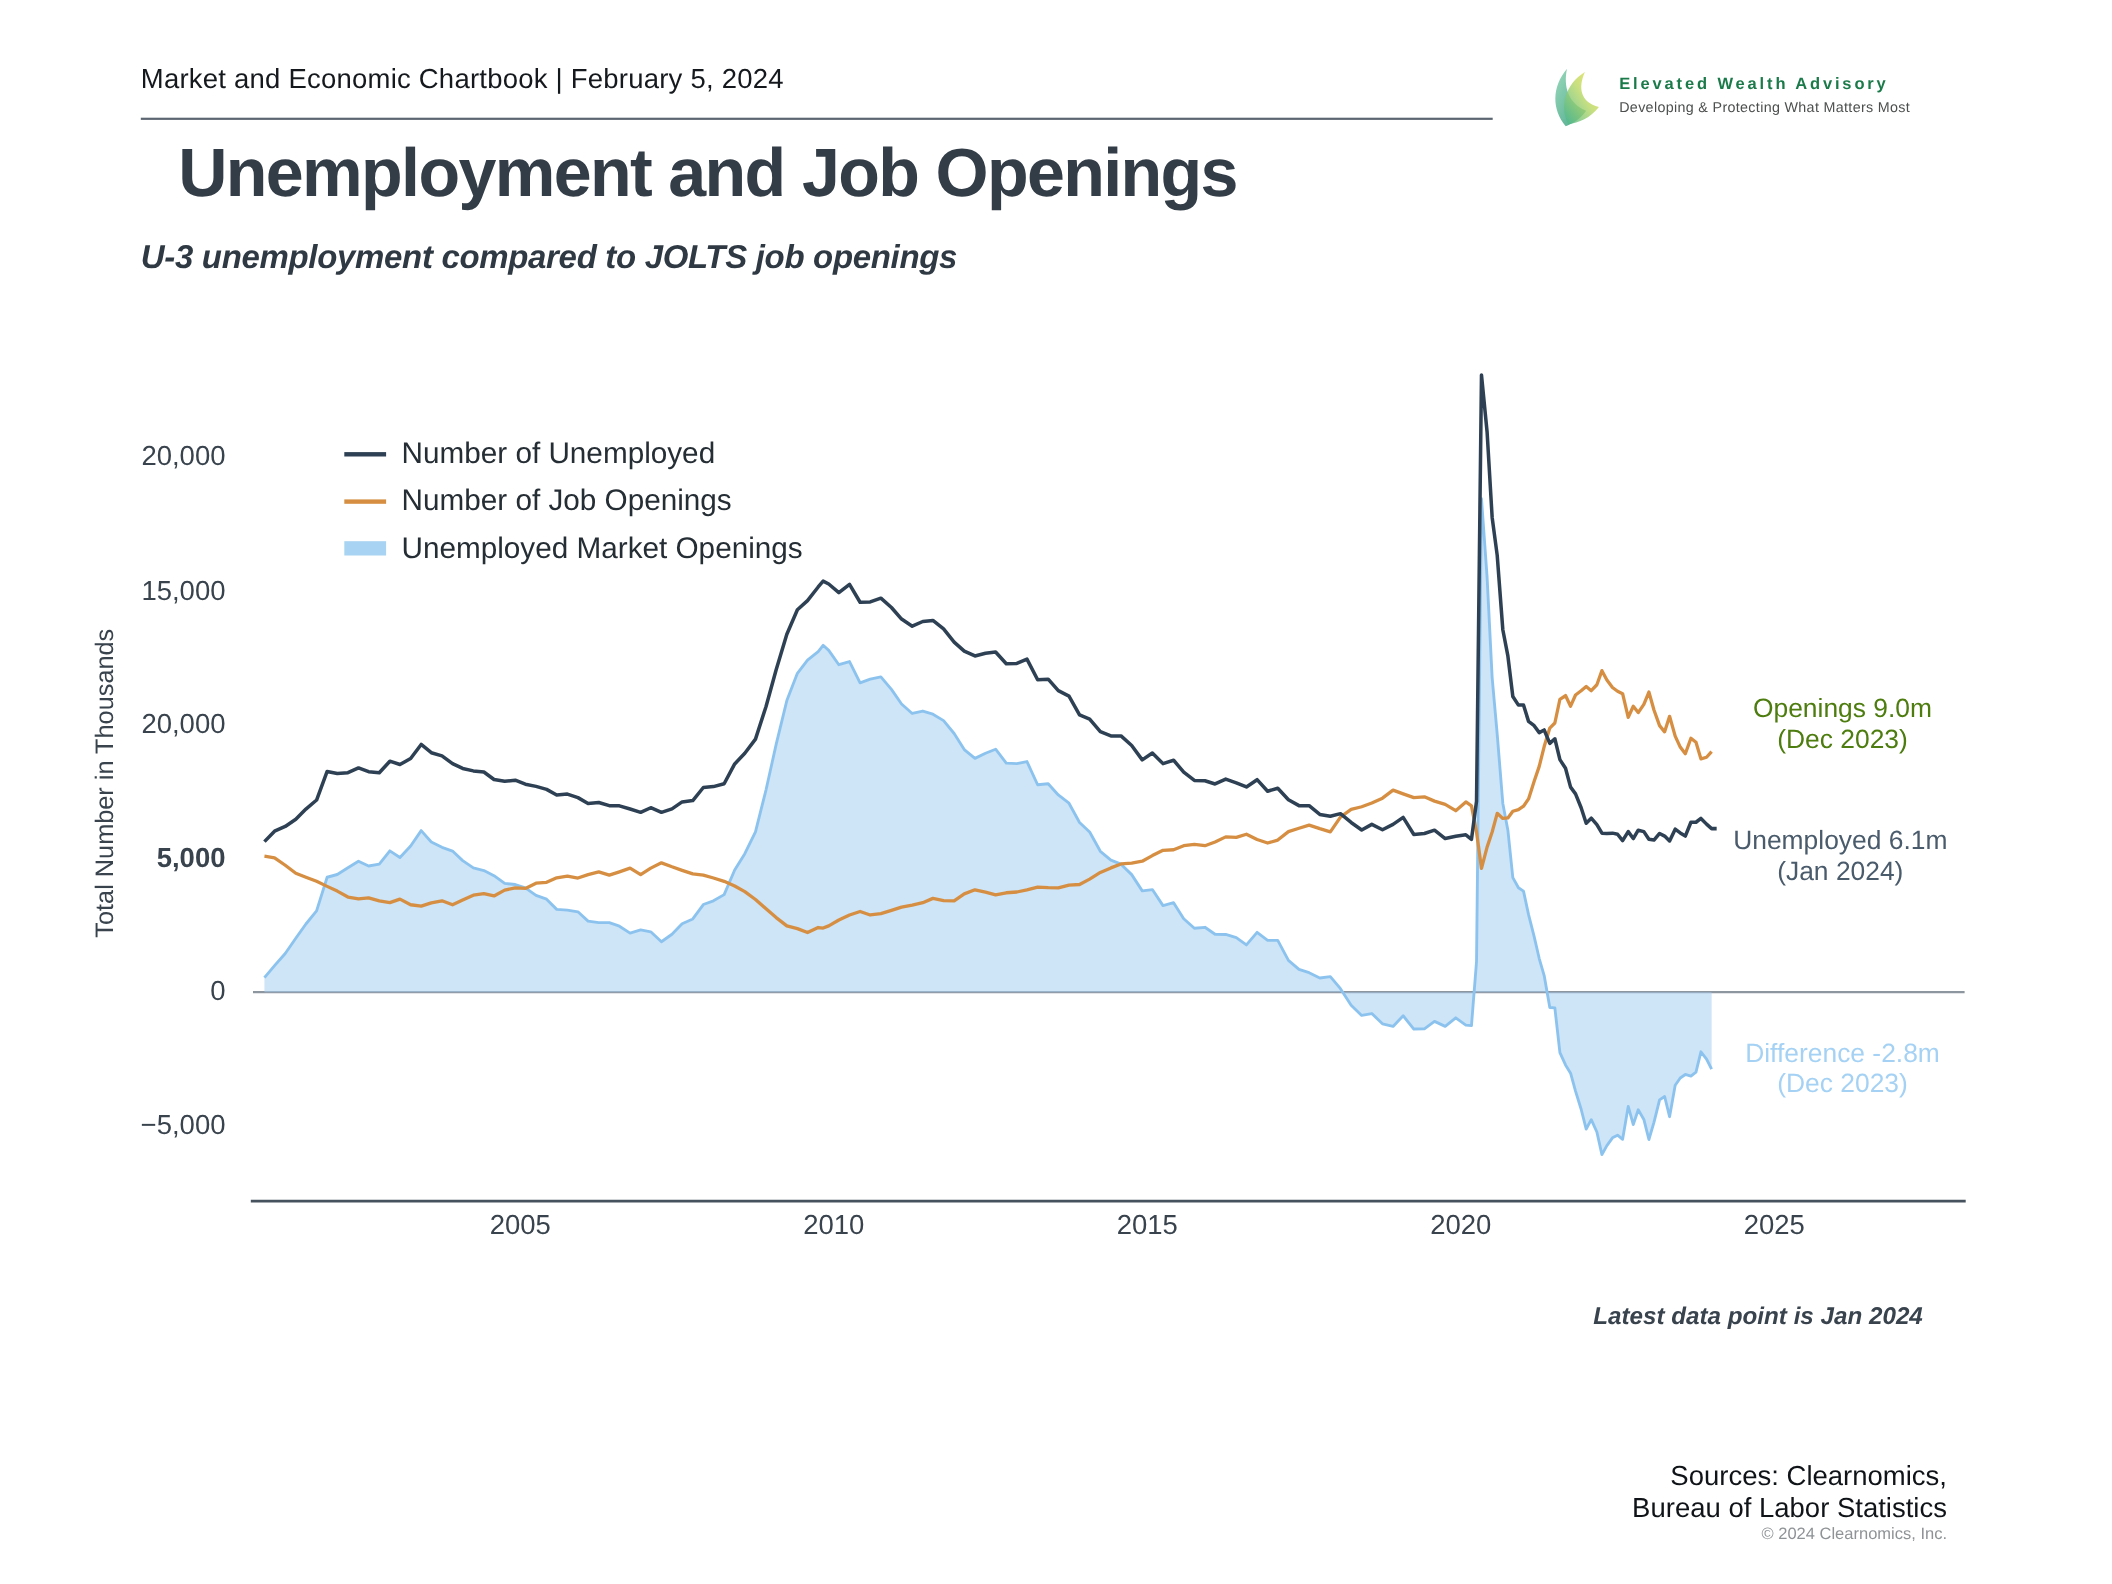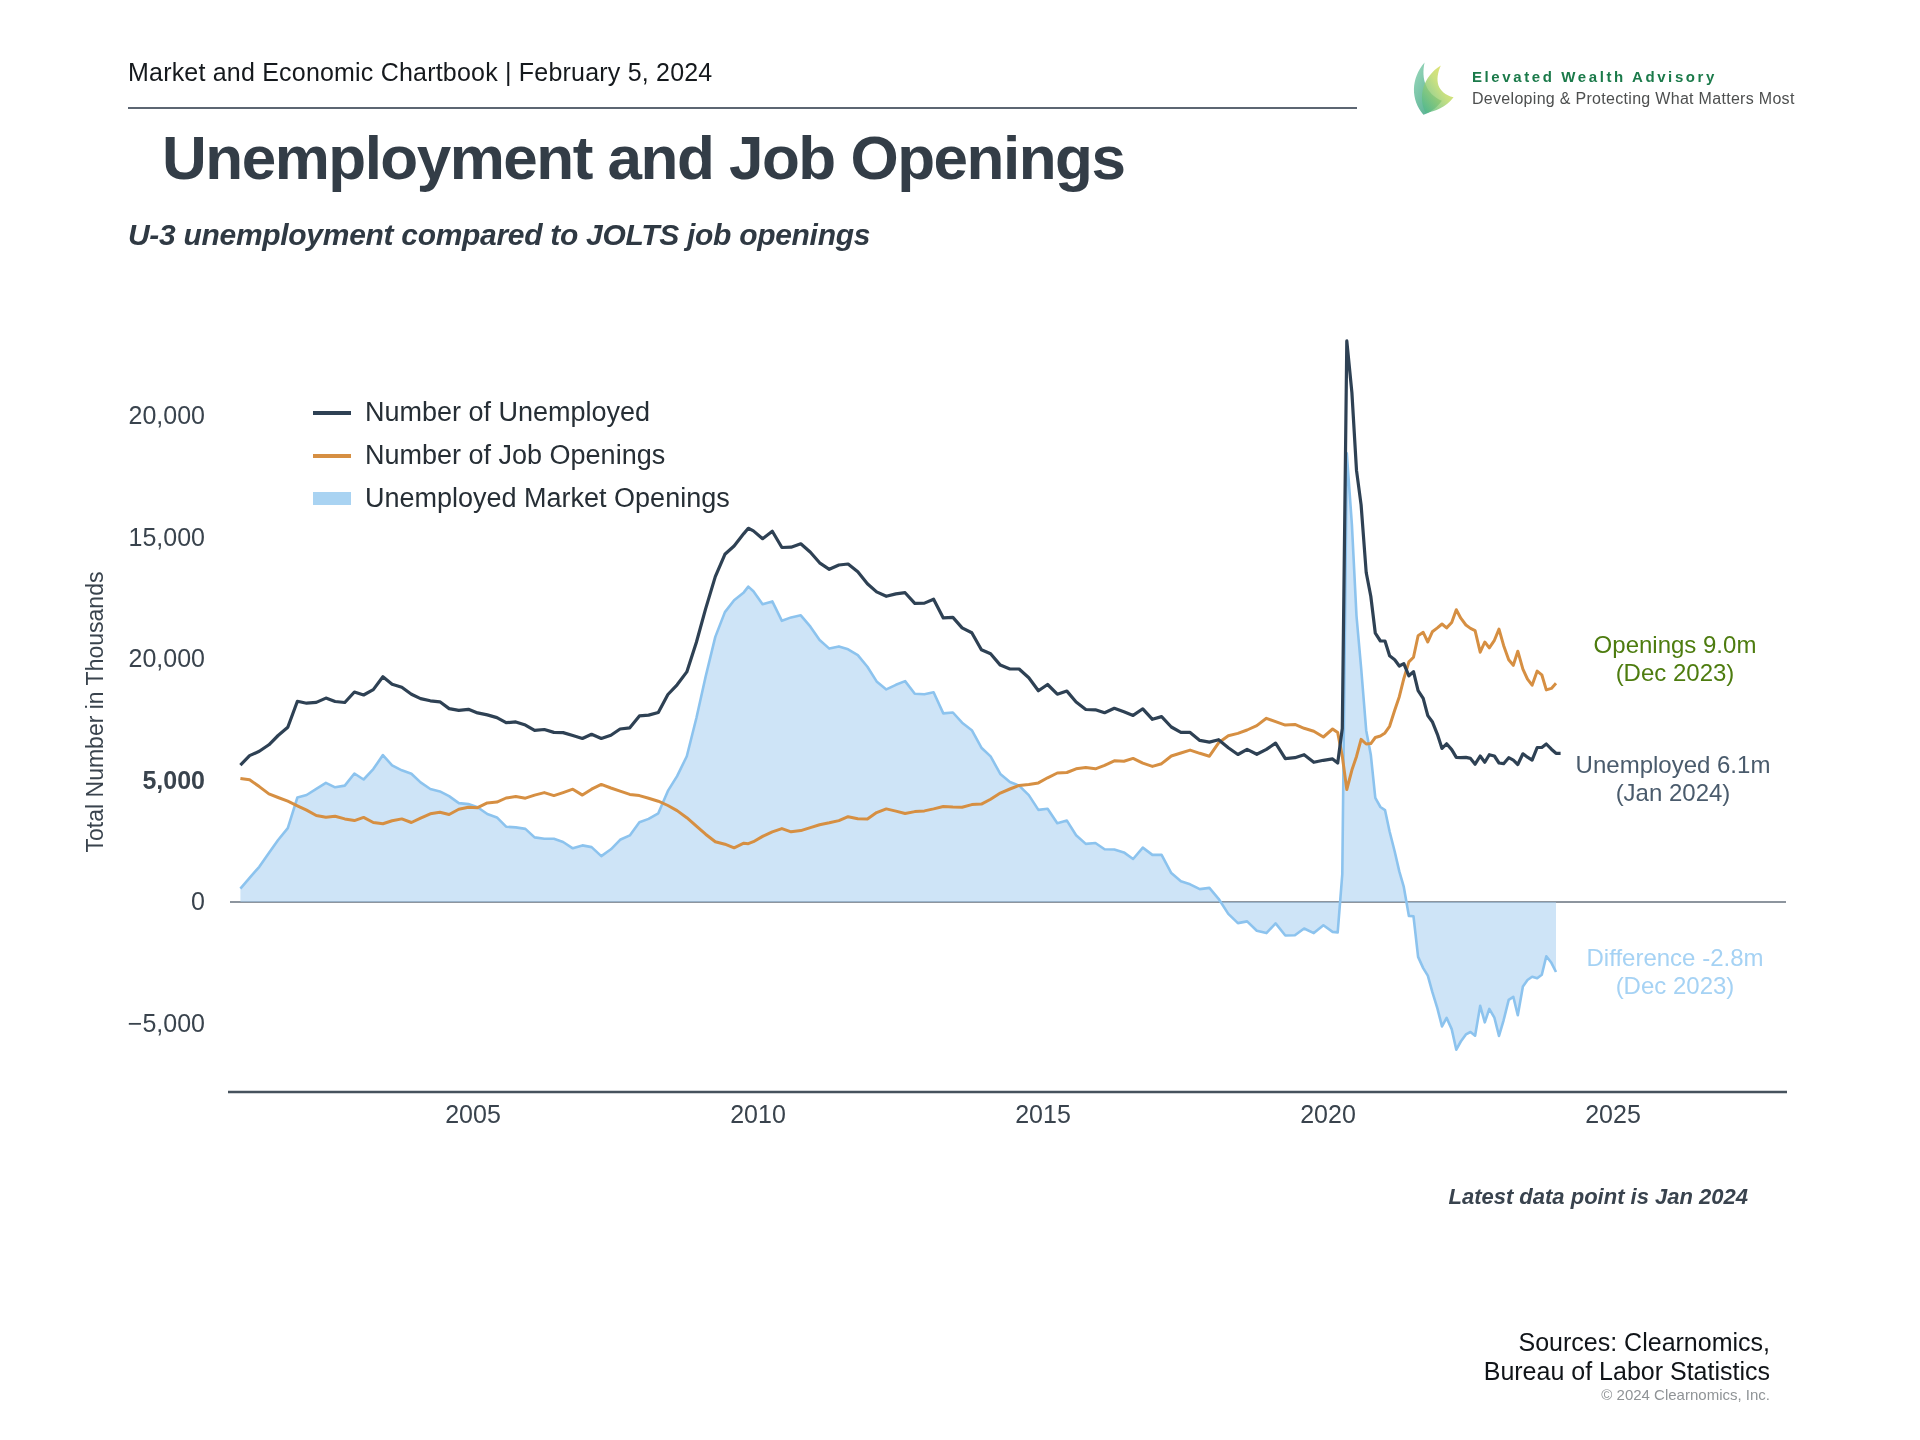--- a/index.html
+++ b/index.html
@@ -4,21 +4,21 @@
 <style>
   html,body{margin:0;padding:0;background:#ffffff;}
   .page{position:relative;width:1920px;height:1440px;background:#ffffff;overflow:hidden;
         font-family:"Liberation Sans","DejaVu Sans",sans-serif;}
   
   .kicker{position:absolute;left:128px;top:58px;font-size:25px;color:#15191d;letter-spacing:.2px;}
   .header-rule{position:absolute;left:128px;top:107px;width:1229px;height:0;border-top:2px solid #5c6672;}
   .logo{position:absolute;left:1406px;top:56px;width:420px;height:66px;}
   .logo-mark{position:absolute;left:0;top:2px;width:58px;height:60px;}
   .logo-name{position:absolute;left:66px;top:12px;font-size:15px;font-weight:bold;color:#1b7a4a;letter-spacing:2.6px;white-space:nowrap;}
-  .logo-tagline{position:absolute;left:66px;top:34px;font-size:16px;color:#4d4f4f;letter-spacing:.3px;white-space:nowrap;}
+  .logo-tagline{position:absolute;left:66px;top:34px;font-size:13px;color:#4d4f4f;letter-spacing:.3px;white-space:nowrap;}
   
   .title{position:absolute;left:126px;top:122px;font-size:62px;font-weight:700;color:#333d47;letter-spacing:-1.5px;margin-left:36px;}
   .subtitle{position:absolute;left:128px;top:218px;font-size:30px;font-style:italic;font-weight:600;color:#2f3943;letter-spacing:-.3px;}
   
   .chart-svg{position:absolute;left:0;top:0;width:1920px;height:1440px;}
   .ytick{position:absolute;left:0;width:205px;text-align:right;font-size:25px;color:#39434d;}
   .xtick{position:absolute;width:120px;text-align:center;font-size:25px;color:#39434d;top:1100px;}
   .y-axis-title{position:absolute;left:95px;top:712px;transform:translate(-50%,-50%) rotate(-90deg);
         font-size:23px;color:#39434d;white-space:nowrap;}
   .legend{position:absolute;left:313px;top:391px;}

